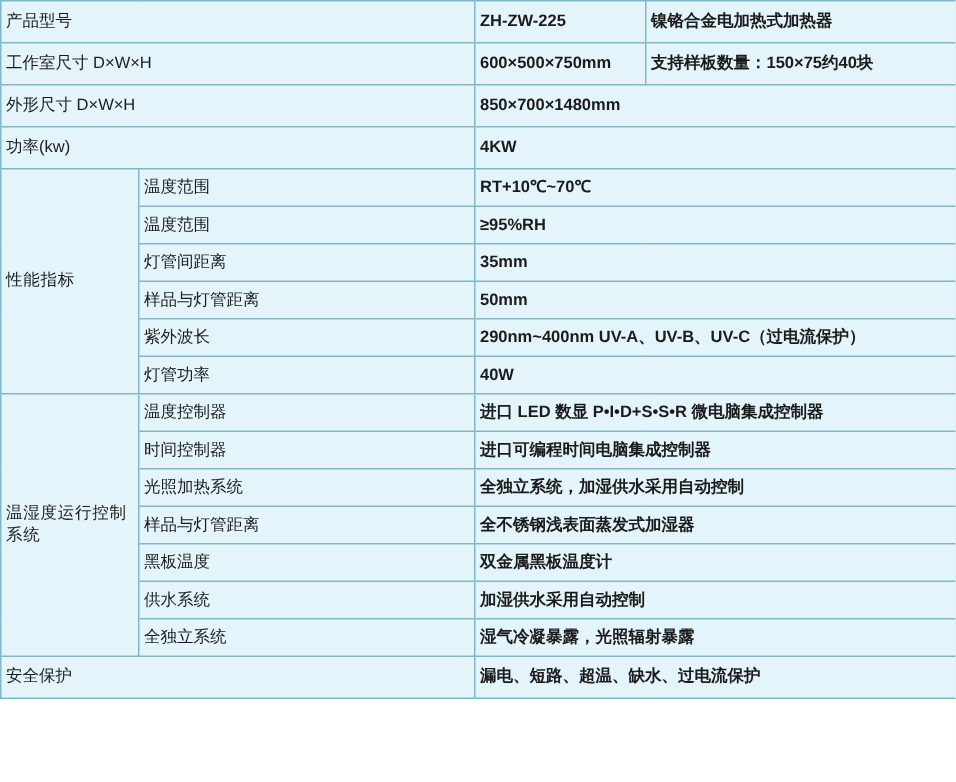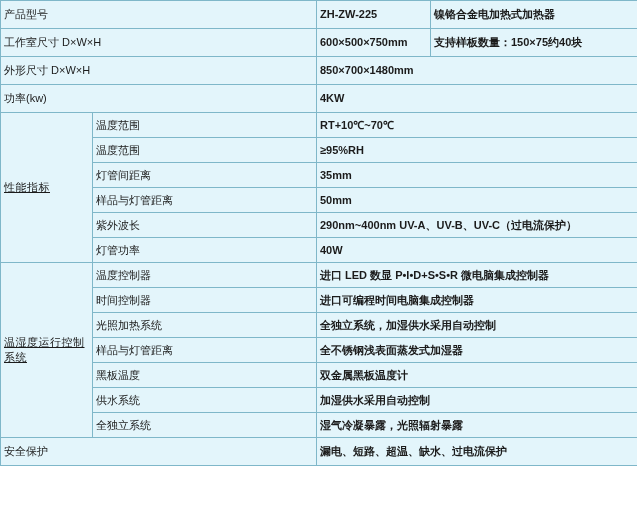--- a/index.html
+++ b/index.html
@@ -35,21 +35,20 @@
     background: #e3f5fb;
     margin-top: 42px;
   }
   td.rowlabel {
     background: #d9f1fa;
   }
   td.sidelabel {
     background: #ddf2fb;
     font-size: 11px;
     letter-spacing: 0.5px;
-    text-decoration: underline;
   }
   td.valuecell {
     background: #e6f6fc;
     font-weight: bold;
   }
   .h30 { height: 28px; }
   .h26 { height: 25px; }
   .nowrap { white-space: nowrap; }
   .wrap { white-space: normal; }
 </style>

